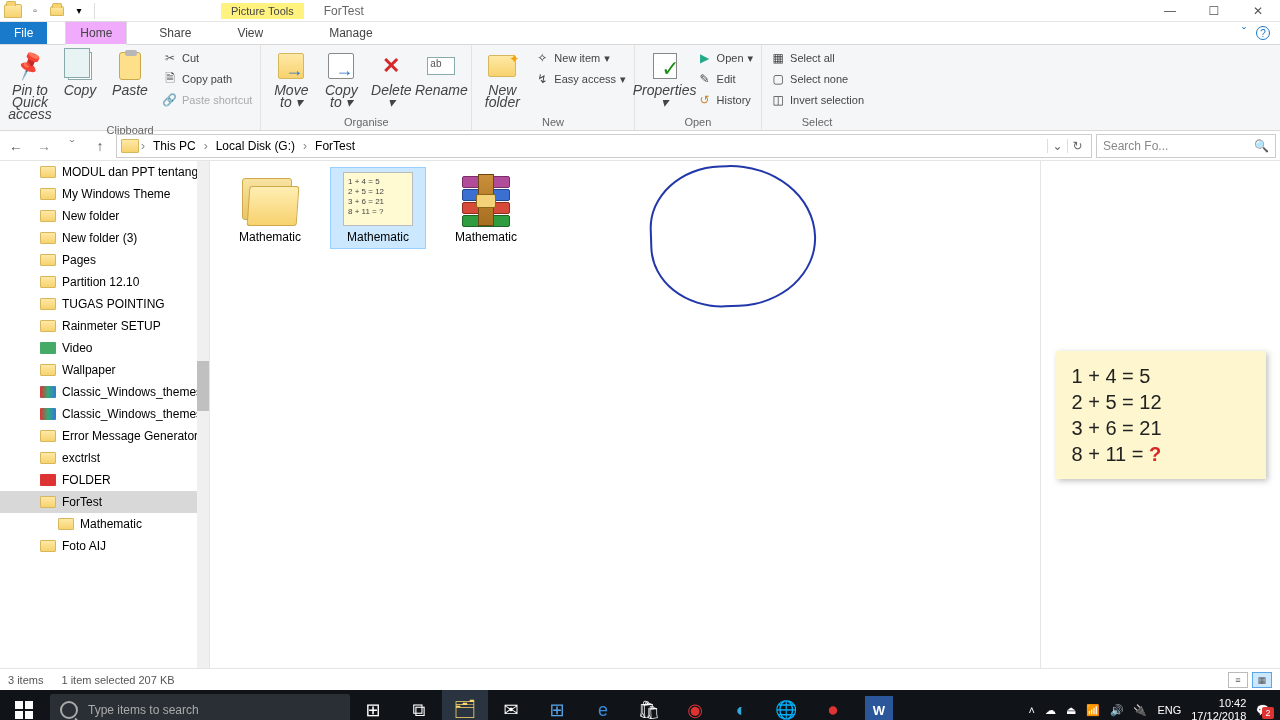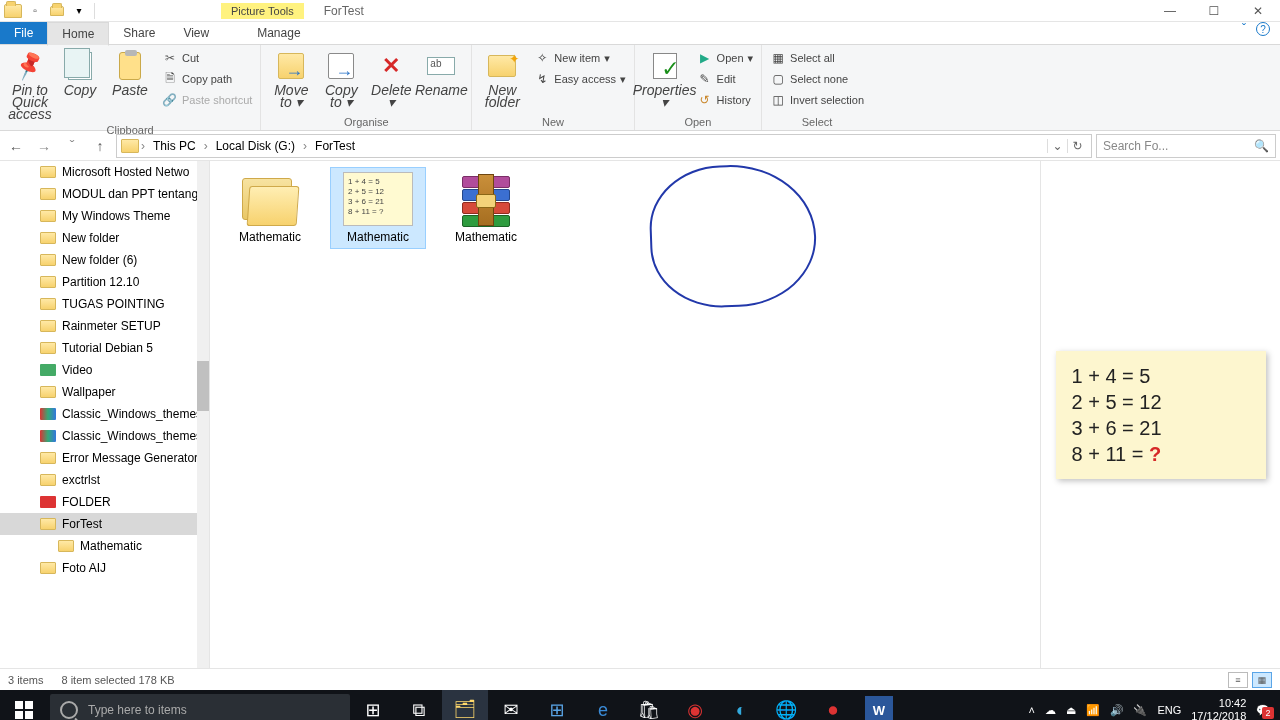--- a/index.html
+++ b/index.html
@@ -11,24 +11,24 @@
 .titlebar .qico{width:18px;height:18px;display:flex;align-items:center;justify-content:center;font-size:10px;}
 .titlebar .fold{width:18px;height:14px;background:linear-gradient(#ffe9a6,#f7d26e);border:1px solid #d7b75b;border-radius:2px 2px 0 0;position:relative;}
 .titlebar .fold:before{content:"";position:absolute;top:-4px;left:1px;width:8px;height:4px;background:#f7d26e;border:1px solid #d7b75b;border-bottom:none;border-radius:2px 2px 0 0;}
 .titlebar .sep{width:1px;height:16px;background:#ddd;margin:0 2px;}
 .titlebar .ctx{background:#fff27f;padding:2px 10px;font-size:11px;color:#444;margin-left:120px;}
 .titlebar .tabtitle{padding:2px 20px;color:#666;}
 .titlebar .winbtns{margin-left:auto;display:flex;}
 .titlebar .wb{width:44px;height:22px;display:flex;align-items:center;justify-content:center;color:#555;}
 
 
-.ribtabs{height:23px;display:flex;align-items:flex-start;border-bottom:1px solid #d9d9d9;}
+.ribtabs{height:23px;display:flex;align-items:center;border-bottom:1px solid #d9d9d9;gap:18px;}
 .ribtabs .tab{padding:4px 14px;font-size:12px;color:#444;cursor:default;}
 .ribtabs .file{background:#1979ca;color:#fff;}
-.ribtabs .active{background:#e5e5e5;border:1px solid #d9d9d9;border-bottom:1px solid #f5f6f7;}
+.ribtabs .active{background:#f0abfc;border:1px solid #d9d9d9;border-bottom:1px solid #f5f6f7;}
 .ribtabs .help{margin-left:auto;display:flex;align-items:center;padding:0 10px;gap:10px;color:#1979ca;}
 
 
 .ribbon{height:86px;background:#f5f6f7;border-bottom:1px solid #d9d9d9;display:flex;}
 .group{border-right:1px solid #e3e3e3;display:flex;flex-direction:column;justify-content:space-between;padding:3px 6px 0;}
 .group .row{display:flex;align-items:flex-start;gap:2px;}
 .group .glabel{text-align:center;font-size:11px;color:#666;padding:2px 0;}
 .bigbtn{display:flex;flex-direction:column;align-items:center;justify-content:flex-start;width:48px;padding:2px 2px;}
 .bigbtn .bicon{width:32px;height:32px;display:flex;align-items:center;justify-content:center;font-size:22px;}
 .bigbtn .blab{font-size:14px;text-align:center;line-height:12px;color:#444;margin-top:2px;font-style:italic;}
@@ -316,53 +316,49 @@
     <span class="stxt">Search Fo...</span>
     <span>🔍</span>
   </div>
 </div>
 
 <div class="main">
   <div class="tree">
     <ul id="treelist">
         <li>
           <div class="tfold"></div>
-          <span>Microsoft Hosted Netwo</span>
-        </li>
-        <li>
-          <div class="tfold"></div>
           <span>MODUL dan PPT tentang</span>
         </li>
         <li>
           <div class="tfold"></div>
           <span>My Windows Theme</span>
         </li>
         <li>
           <div class="tfold"></div>
           <span>New folder</span>
         </li>
         <li>
           <div class="tfold"></div>
-          <span>New folder (6)</span>
+          <span>New folder (3)</span>
+        </li>
+        <li>
+          <div class="tfold"></div>
+          <span>Pages</span>
         </li>
         <li>
           <div class="tfold"></div>
           <span>Partition 12.10</span>
         </li>
         <li>
           <div class="tfold"></div>
           <span>TUGAS POINTING</span>
         </li>
         <li>
           <div class="tfold"></div>
           <span>Rainmeter SETUP</span>
-        </li>
-        <li>
-          <div class="tfold"></div>
-          <span>Tutorial Debian 5</span>
         </li>
         <li>
           <div class="tvid"></div>
           <span>Video</span>
         </li>
         <li>
           <div class="tfold"></div>
           <span>Wallpaper</span>
         </li>
         <li>
@@ -439,39 +435,39 @@
       <div>1 + 4 = 5</div>
       <div>2 + 5 = 12</div>
       <div>3 + 6 = 21</div>
       <div><span>8 + 11 = </span><span class="q">?</span></div>
     </div>
   </div>
 </div>
 
 <div class="status">
   <span>3 items</span>
-  <span>8 item selected  178 KB</span>
+  <span>1 item selected  207 KB</span>
   <div class="views">
     <div class="vw">≡</div>
     <div class="vw act">▦</div>
   </div>
 </div>
 
 <div class="taskbar">
   <div class="start">
       <div class="wingrid">
         <span></span>
         <span></span>
         <span></span>
         <span></span>
       </div>
     </div>
   <div class="search">
     <div class="sico"></div>
-    <span>Type here to items</span>
+    <span>Type items to search</span>
   </div>
   <div class="tb">⊞</div>
   <div class="tb">⧉</div>
   <div class="tb active" style="color:#ffd86b;">🗂</div>
   <div class="tb">✉</div>
   <div class="tb" style="color:#5aa5e7;">⊞</div>
   <div class="tb" style="color:#3a8ad6;">e</div>
   <div class="tb">🛍</div>
   <div class="tb" style="color:#d33;">◉</div>
   <div class="tb" style="color:#3ad;">◐</div>

